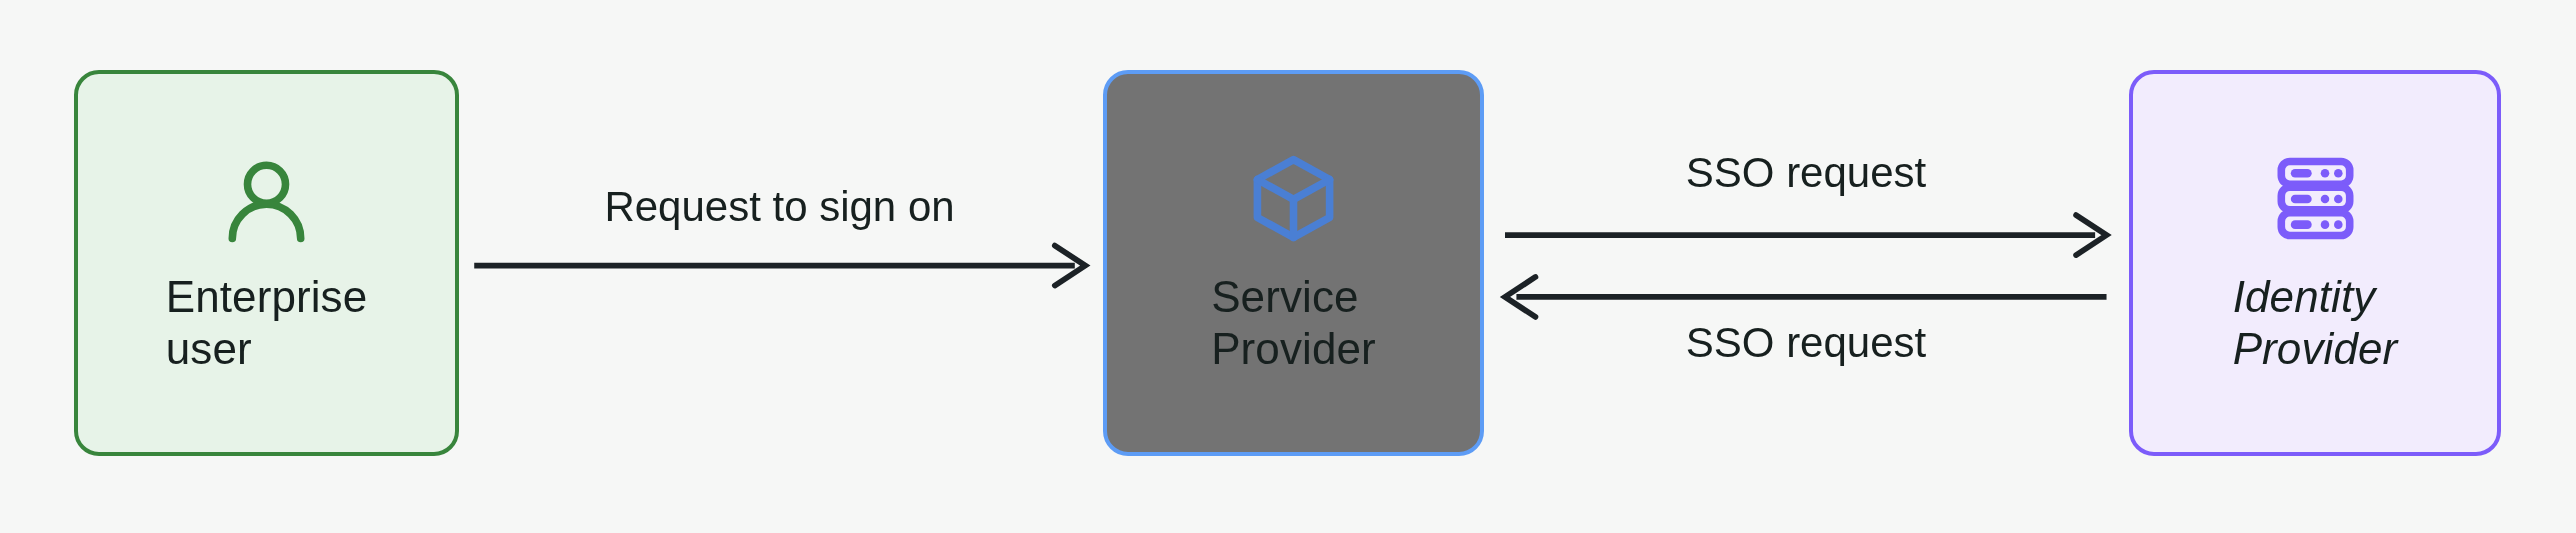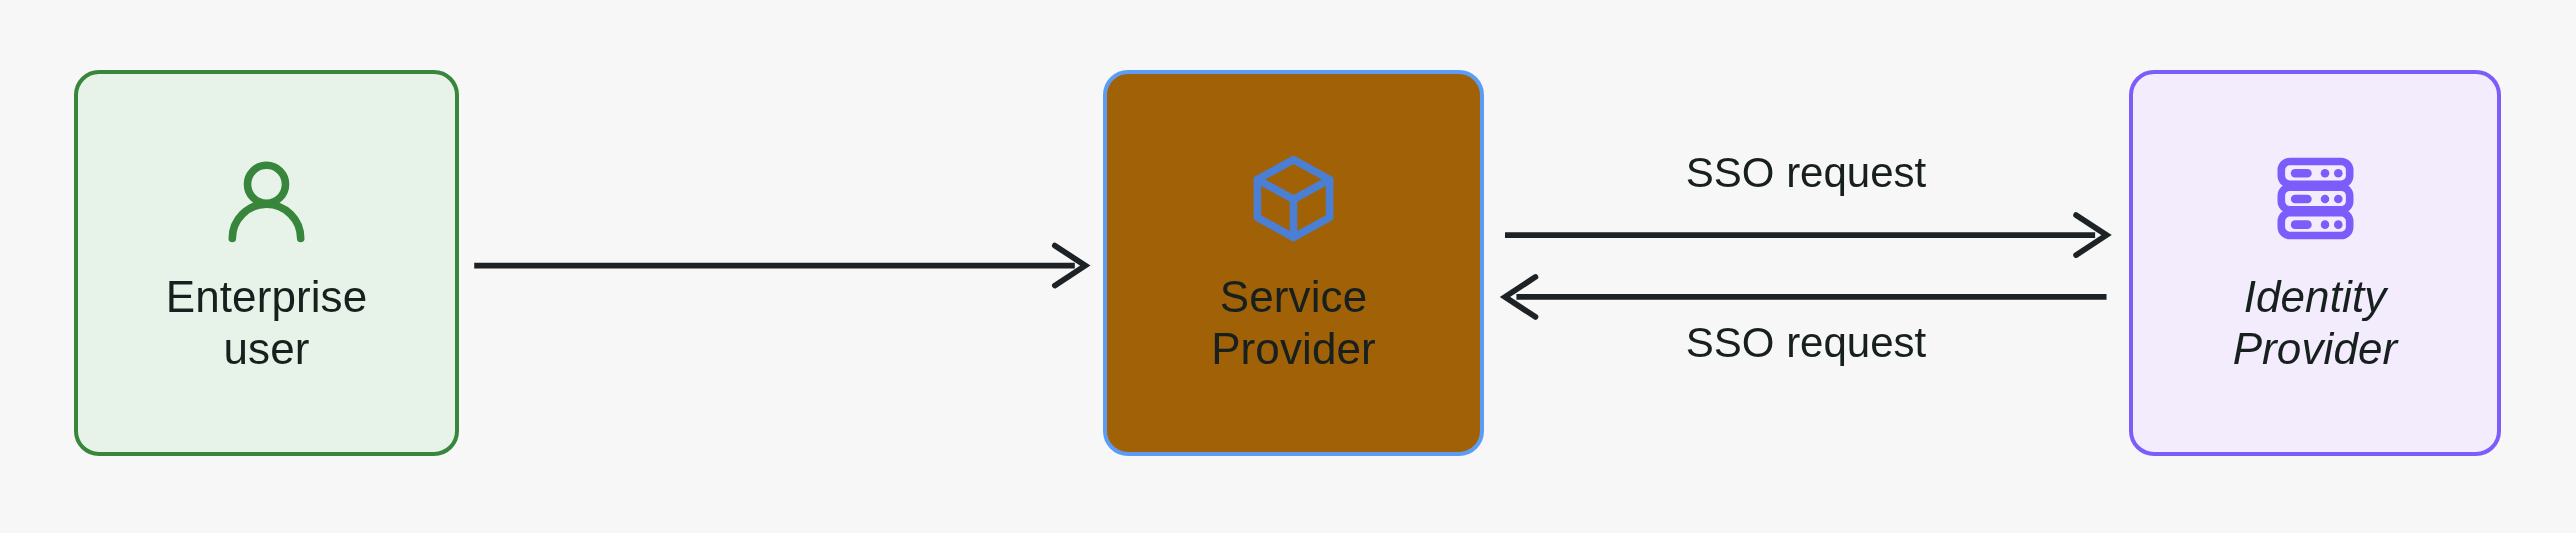--- a/index.html
+++ b/index.html
@@ -40,41 +40,40 @@
   .node-icon {
     display: block;
     margin-bottom: 25px;
     line-height: 0;
   }
 
   .node-label {
     font-size: 44px;
     line-height: 1.18;
     color: #17201f;
-    text-align: center;
     letter-spacing: 0.1px;
     white-space: pre-line;
     font-weight: 400;
   }
 
   #node-enterprise-user {
     left: 74px;
     top: 70px;
     width: 385px;
     height: 386px;
     background: #e7f3e8;
     border-color: #38853c;
   }
 
   #node-service-provider {
     left: 1103px;
     top: 70px;
     width: 381px;
     height: 386px;
-    background: #a16207;
+    background: #737373;
     border-color: #5d9cf5;
   }
 
   #node-identity-provider {
     left: 2129px;
     top: 70px;
     width: 372px;
     height: 386px;
     background: #f2ecfd;
     border-color: #7c5cfa;
@@ -182,19 +181,20 @@
         <rect x="14" y="65" width="72" height="24" rx="9" ry="9" fill="none" stroke="#7c5cfa" stroke-width="8"></rect>
         <rect x="24" y="73" width="22" height="9" rx="4.5" ry="4.5" fill="#7c5cfa"></rect>
         <circle cx="60" cy="77.5" r="4.5" fill="#7c5cfa"></circle>
         <circle cx="74" cy="77.5" r="4.5" fill="#7c5cfa"></circle>
       </svg>
     </span>
     <span class="node-label">Identity
 Provider</span>
   </div>
 
+  <div class="edge-label" id="edge-label-request-sign-on">Request to sign on</div>
 
   <div class="edge-label" id="edge-label-sso-request">SSO request</div>
 
   <div class="edge-label" id="edge-label-sso-response">SSO request</div>
 
 </div>
 
 
 </body></html>

